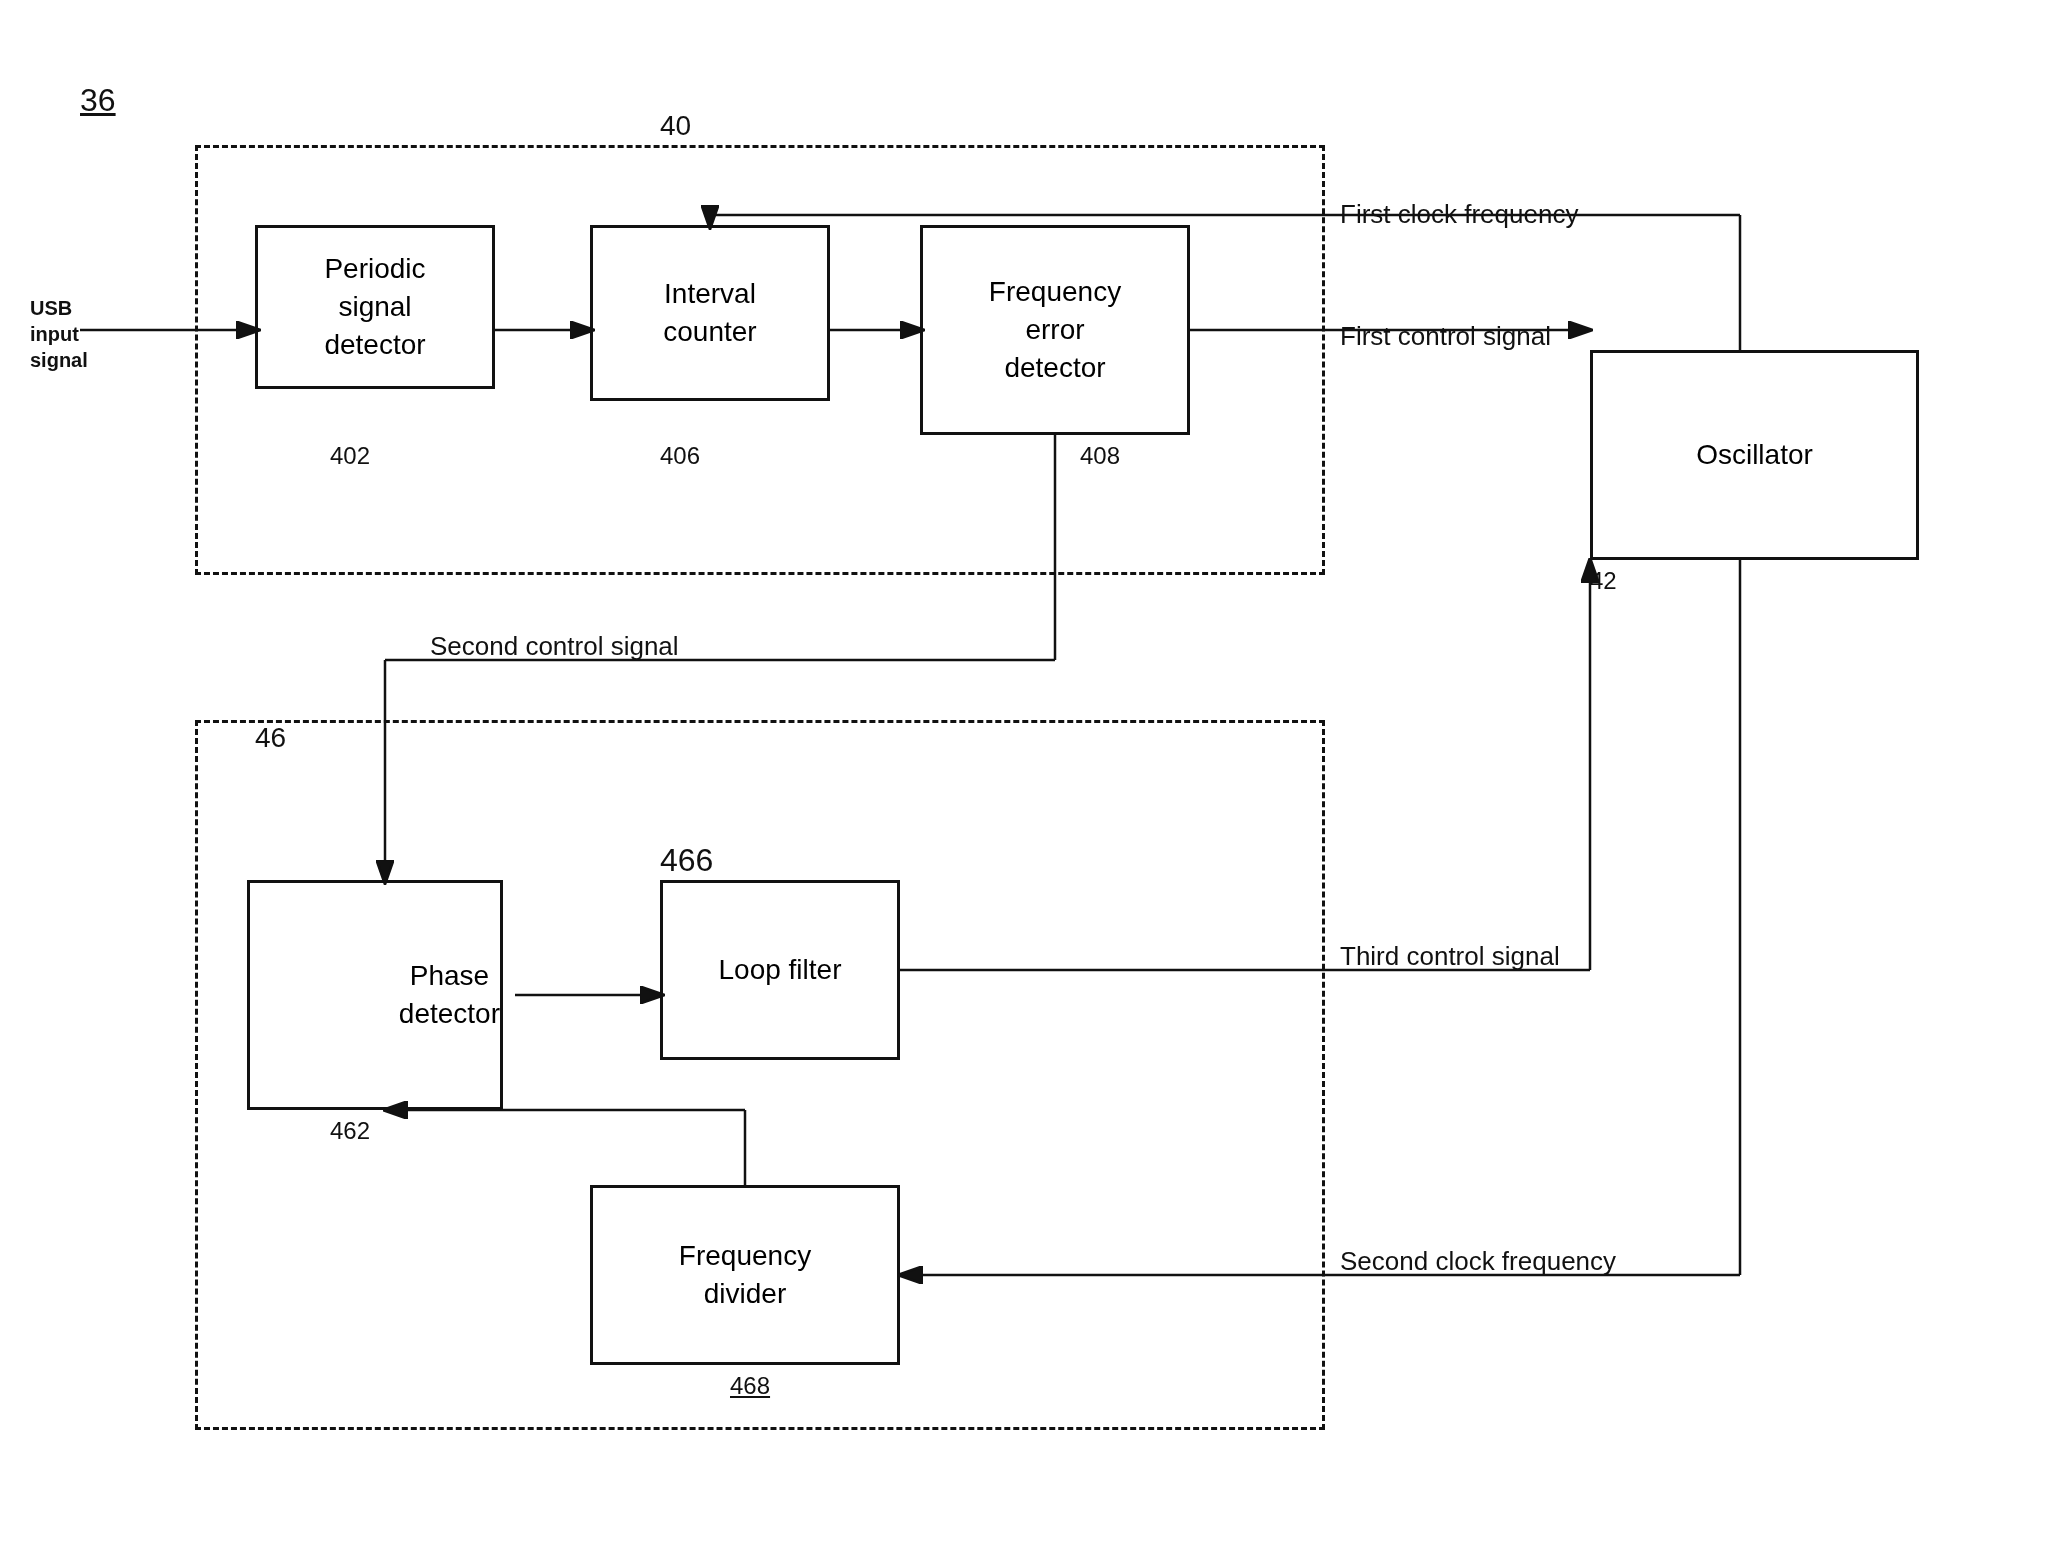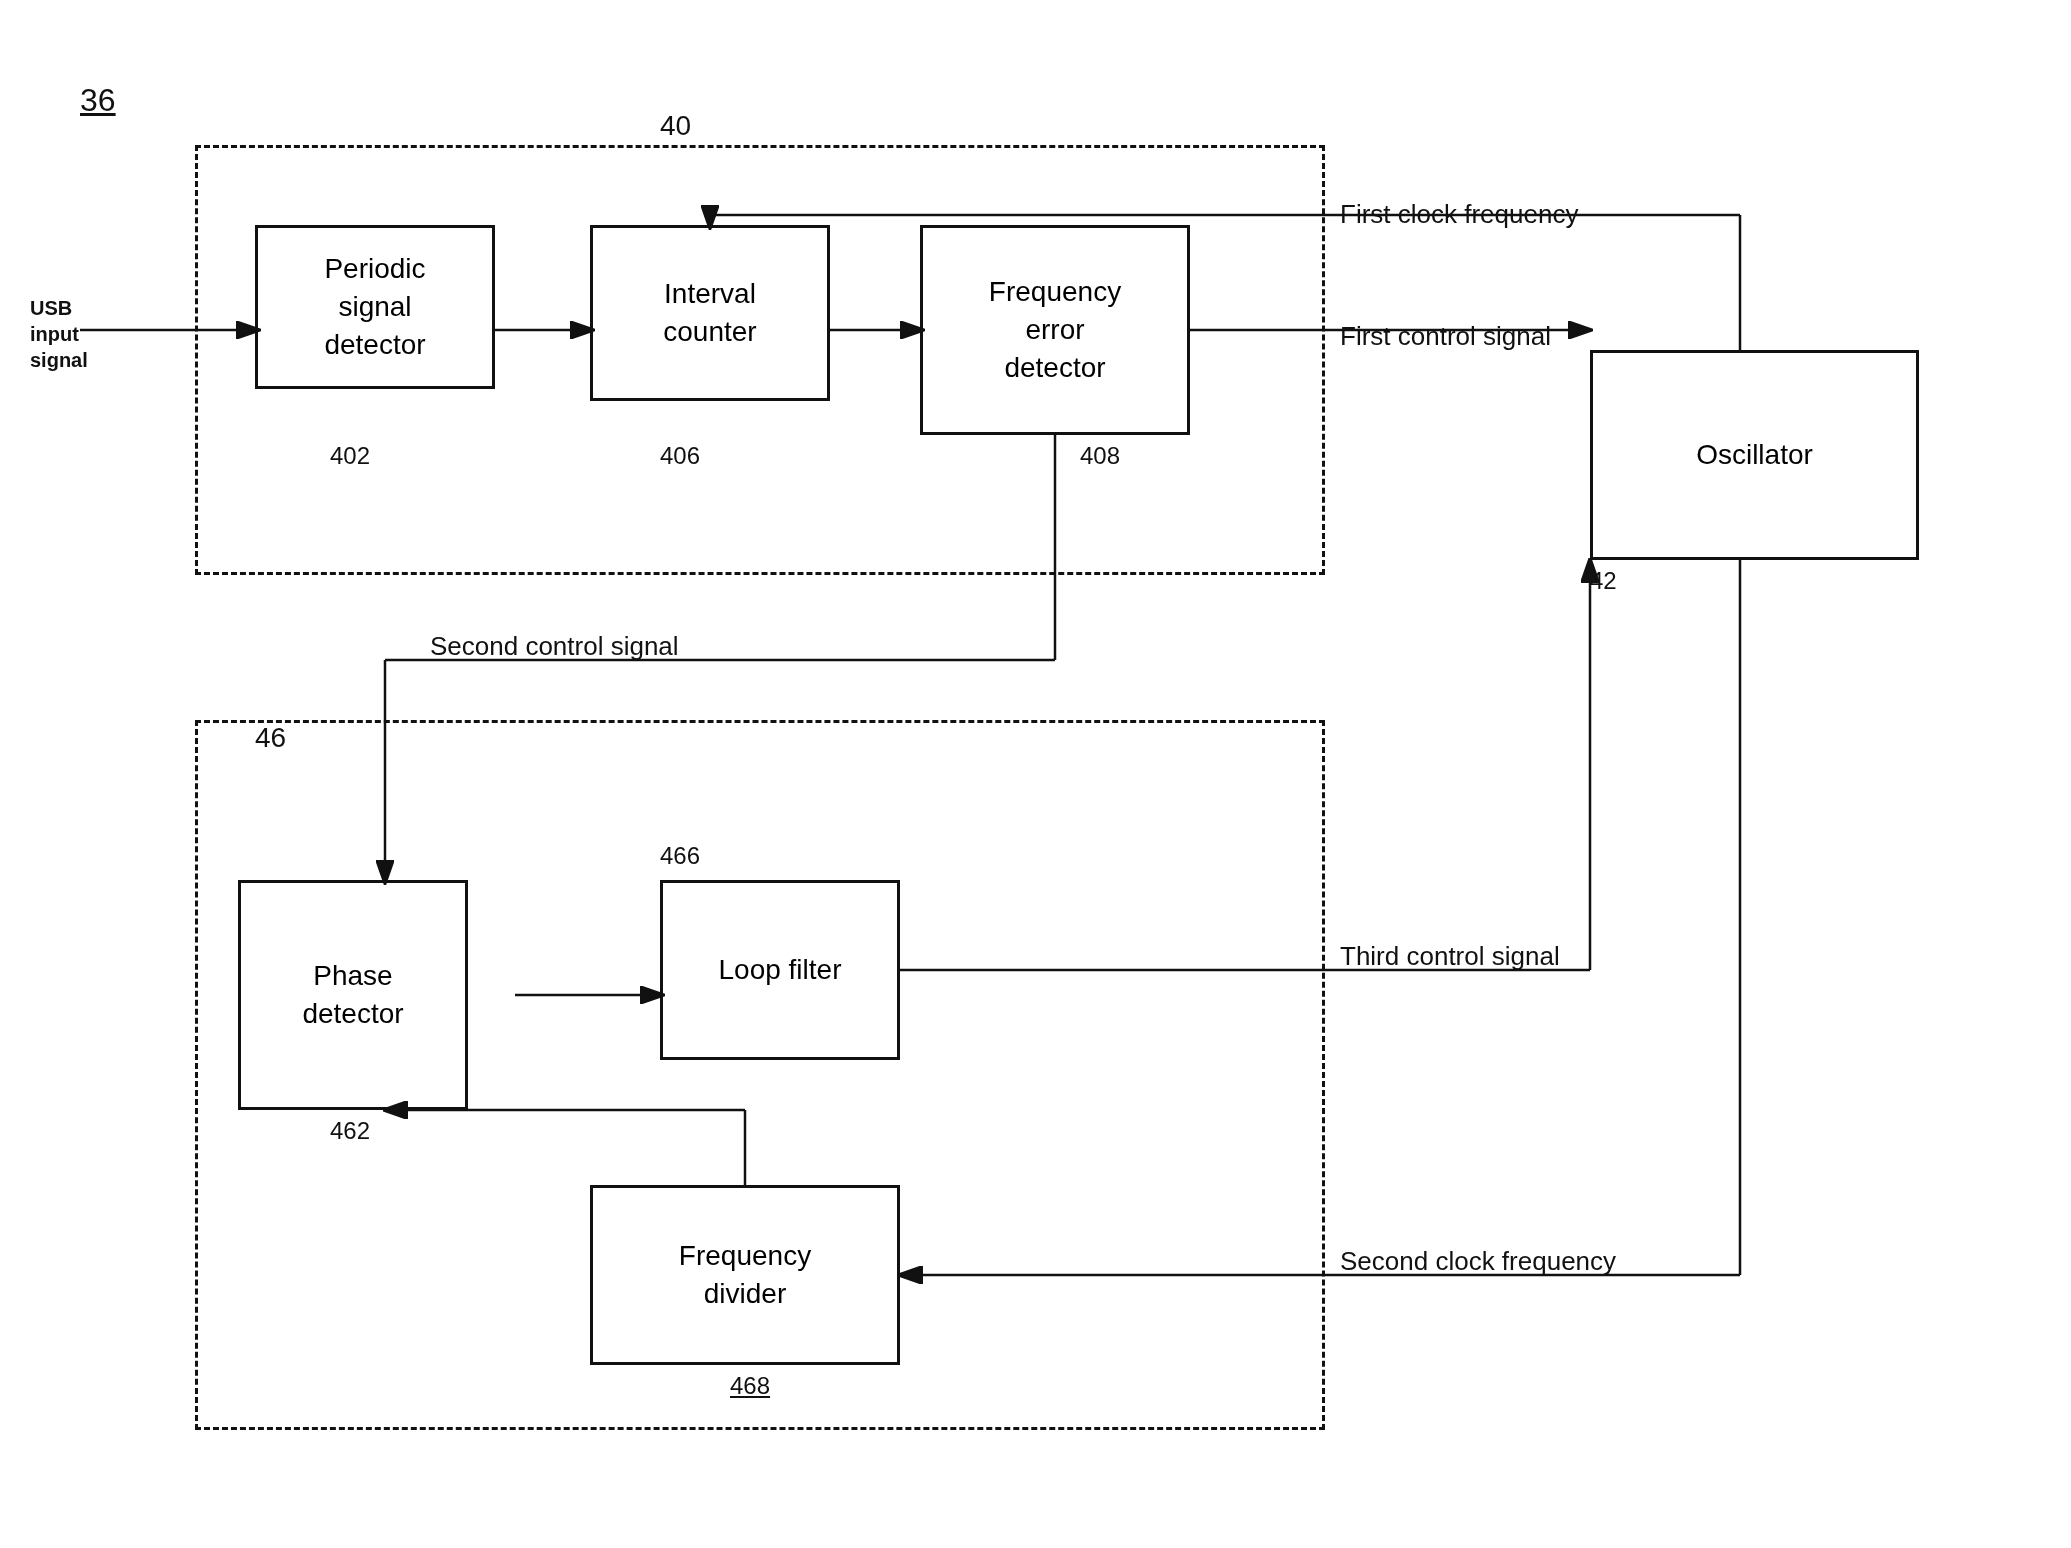--- a/index.html
+++ b/index.html
@@ -86,29 +86,29 @@
   <div class="block" style="left:920px; top:225px; width:270px; height:210px;">
     <span>Frequency<br>error<br>detector</span>
   </div>
   <div class="label" style="left:1080px; top:440px; font-size:24px;">408</div>
 
   <div class="block" style="left:1590px; top:350px; width:329px; height:210px;">
     <span>Oscillator</span>
   </div>
   <div class="label" style="left:1590px; top:565px; font-size:24px;">42</div>
 
-  <div class="block" style="left:238px; top:880px; width:230px; height:230px;">
+  <div class="block" style="left:247px; top:880px; width:256px; height:230px;justify-content:flex-end;">
     <span>Phase<br>detector</span>
   </div>
   <div class="label" style="left:330px; top:1115px; font-size:24px;">462</div>
 
   <div class="block" style="left:660px; top:880px; width:240px; height:180px;">
     <span>Loop filter</span>
   </div>
-  <div class="label" style="left:660px; top:840px; font-size:24px;">466</div>
+  <div class="label" style="left:660px; top:840px; font-size:32px;">466</div>
 
   <div class="block" style="left:590px; top:1185px; width:310px; height:180px;">
     <span>Frequency<br>divider</span>
   </div>
   <div class="label" style="left:730px; top:1370px; font-size:24px;text-decoration:underline;">468</div>
 
   <div class="label" style="left:1340px; top:198px; font-size:26px;">First clock frequency</div>
 
   <div class="label" style="left:1340px; top:320px; font-size:26px;">First control signal</div>
 

